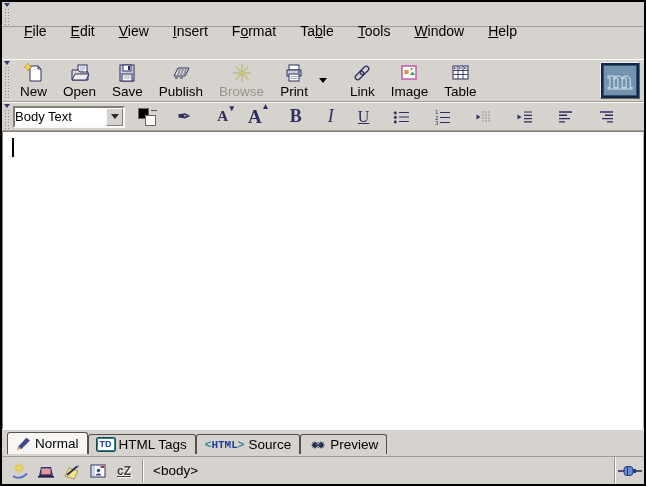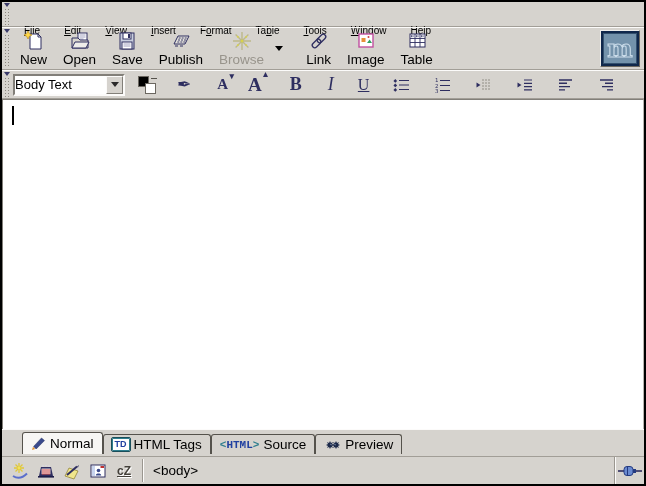--- a/index.html
+++ b/index.html
@@ -15,25 +15,25 @@
   }
 
   
   .grippy { width:10px; align-self:stretch; display:flex; flex-direction:column; padding:1px 2px; cursor:pointer; }
   .grippy .tri { width:0; height:0; border-left:3px solid transparent; border-right:3px solid transparent; border-top:4px solid #3a3a6a; margin:0 auto 1px; }
   .grippy .dots { flex:1; background-image: radial-gradient(circle, #8a867e 0.9px, transparent 1px); background-size:3px 3px; }
 
   
   .menubar { height:25px; display:flex; align-items:stretch; border-bottom:1px solid #a29e97; }
   .menu-items { display:flex; align-items:center; }
-  .menu-item { padding:0 12px; font-size:10px; color:#000; cursor:default;margin-top:33px; }
+  .menu-item { padding:0 12px; font-size:14px; color:#000; cursor:default;margin-top:33px; }
   .menu-item u { text-decoration:underline; }
 
   
-  .toolbar { height:43px; display:flex; align-items:stretch; border-top:1px solid #fcfbfa; border-bottom:1px solid #a29e97; padding-right:4px; }
+  .toolbar { height:43px; display:flex; align-items:stretch; border-top:1px solid #fcfbfa; border-bottom:1px solid #a29e97; padding-right:4px;margin-top:32px; }
   .tb-buttons { display:flex; align-items:center; }
   .tbtn { display:flex; flex-direction:column; align-items:center; justify-content:center; padding:1px 7px; margin:0 1px; font-size:13.5px; color:#000; cursor:pointer; }
   .tbtn .ico { height:22px; display:flex; align-items:flex-end; justify-content:center; }
   .tbtn.disabled { color:#98948c; cursor:default; }
   .tb-droparrow { width:14px; display:flex; align-items:center; justify-content:center; cursor:pointer; }
   .tb-droparrow::after { content:""; width:0; height:0; border-left:4px solid transparent; border-right:4px solid transparent; border-top:5px solid #000; }
   .tb-sep { width:2px; margin:3px 5px; border-left:1px solid #9a968f; border-right:1px solid #fcfbfa; }
   .tb-spacer { flex:1; }
   .logo-btn { width:40px; height:37px; align-self:center; border:1px solid; border-color:#efeeec #6b6760 #6b6760 #efeeec; background:#10284c; padding:2px; cursor:pointer; }
   .logo-btn svg { display:block; }
@@ -62,21 +62,21 @@
   .bold-b { font-weight:bold; font-size:18px; margin-left:28px; }
   .italic-i { font-style:italic; font-size:18px; margin-left:26px; }
   .underline-u { font-size:16px; text-decoration:underline; margin-left:24px; }
   .fmt-svg { margin-left:24px; }
 
   
   .editor { flex:1; background:#fff; position:relative; border-top:1px solid #827f79; border-left:1px solid #827f79; border-right:1px solid #b8b5af; cursor:text; }
   .caret { position:absolute; left:9px; top:6px; width:2px; height:19px; background:#000; }
 
   
-  .tabbar { height:27px; display:flex; align-items:flex-end; padding:3px 0 2px 20px; border-top:1px solid #fcfbfa; }
+  .tabbar { height:27px; display:flex; align-items:flex-end; padding:3px 0 2px 5px; border-top:1px solid #fcfbfa; }
   .tab { display:flex; align-items:center; gap:4px; height:20px; padding:0 8px; font-size:13.5px; color:#000;
          background:#d6d3ce; border:1px solid #55524c; border-radius:3px 3px 0 0; margin-right:0px; cursor:pointer; border-bottom:none; }
   .tab.active { background:#f7f6f4; height:22px; }
   .td-box { display:inline-block; border:1px solid #2e7e8e; outline:1px solid #1a4e5a; background:#ffffff; color:#2040a0; font-size:9px; font-weight:bold; line-height:11px; padding:0 2px; border-radius:1px; }
   .src-ico { font-family:"Liberation Mono", monospace; font-size:11px; font-weight:bold; }
   .src-ico .br { color:#2e7e8e; }
   .src-ico .tx { color:#2040a0; }
 
   
   .statusbar { height:28px; display:flex; align-items:stretch; border-top:1px solid #a29e97; background:#d6d3ce; }
@@ -175,20 +175,32 @@
               <rect x="6" y="6" width="1.6" height="1.6"></rect>
                 <rect x="14.4" y="6" width="1.6" height="1.6"></rect>
               <rect x="6" y="14.4" width="1.6" height="1.6"></rect>
                 <rect x="14.4" y="14.4" width="1.6" height="1.6"></rect>
             </g>
           </svg>
         </span>
         <span>Browse</span>
       </div>
 
+      <div class="tbtn">
+        <span class="ico">
+          <svg width="22" height="22" viewBox="0 0 22 22">
+            <rect x="6" y="3" width="10" height="5" fill="#fff" stroke="#2e2e60"></rect>
+            <rect x="4" y="8" width="14" height="6" fill="#c9cede" stroke="#2e2e60"></rect>
+            <circle cx="16" cy="10" r="0.9" fill="#2e2e60"></circle>
+            <rect x="6" y="12" width="10" height="7" fill="#fff" stroke="#2e2e60"></rect>
+            <path d="M7.5 14.5h7M7.5 16.5h7" stroke="#8a8ab0" stroke-width="0.8"></path>
+          </svg>
+        </span>
+        <span>Print</span>
+      </div>
       <div class="tb-droparrow"></div>
 
       <div class="tb-sep"></div>
 
       <div class="tbtn">
         <span class="ico">
           <svg width="22" height="22" viewBox="0 0 22 22">
             <g transform="rotate(45 11 11)" fill="none" stroke="#2e2e60" stroke-width="1.3">
               <rect x="8.5" y="2.5" width="5" height="10" rx="2.5"></rect>
               <rect x="8.5" y="9.5" width="5" height="10" rx="2.5"></rect>

